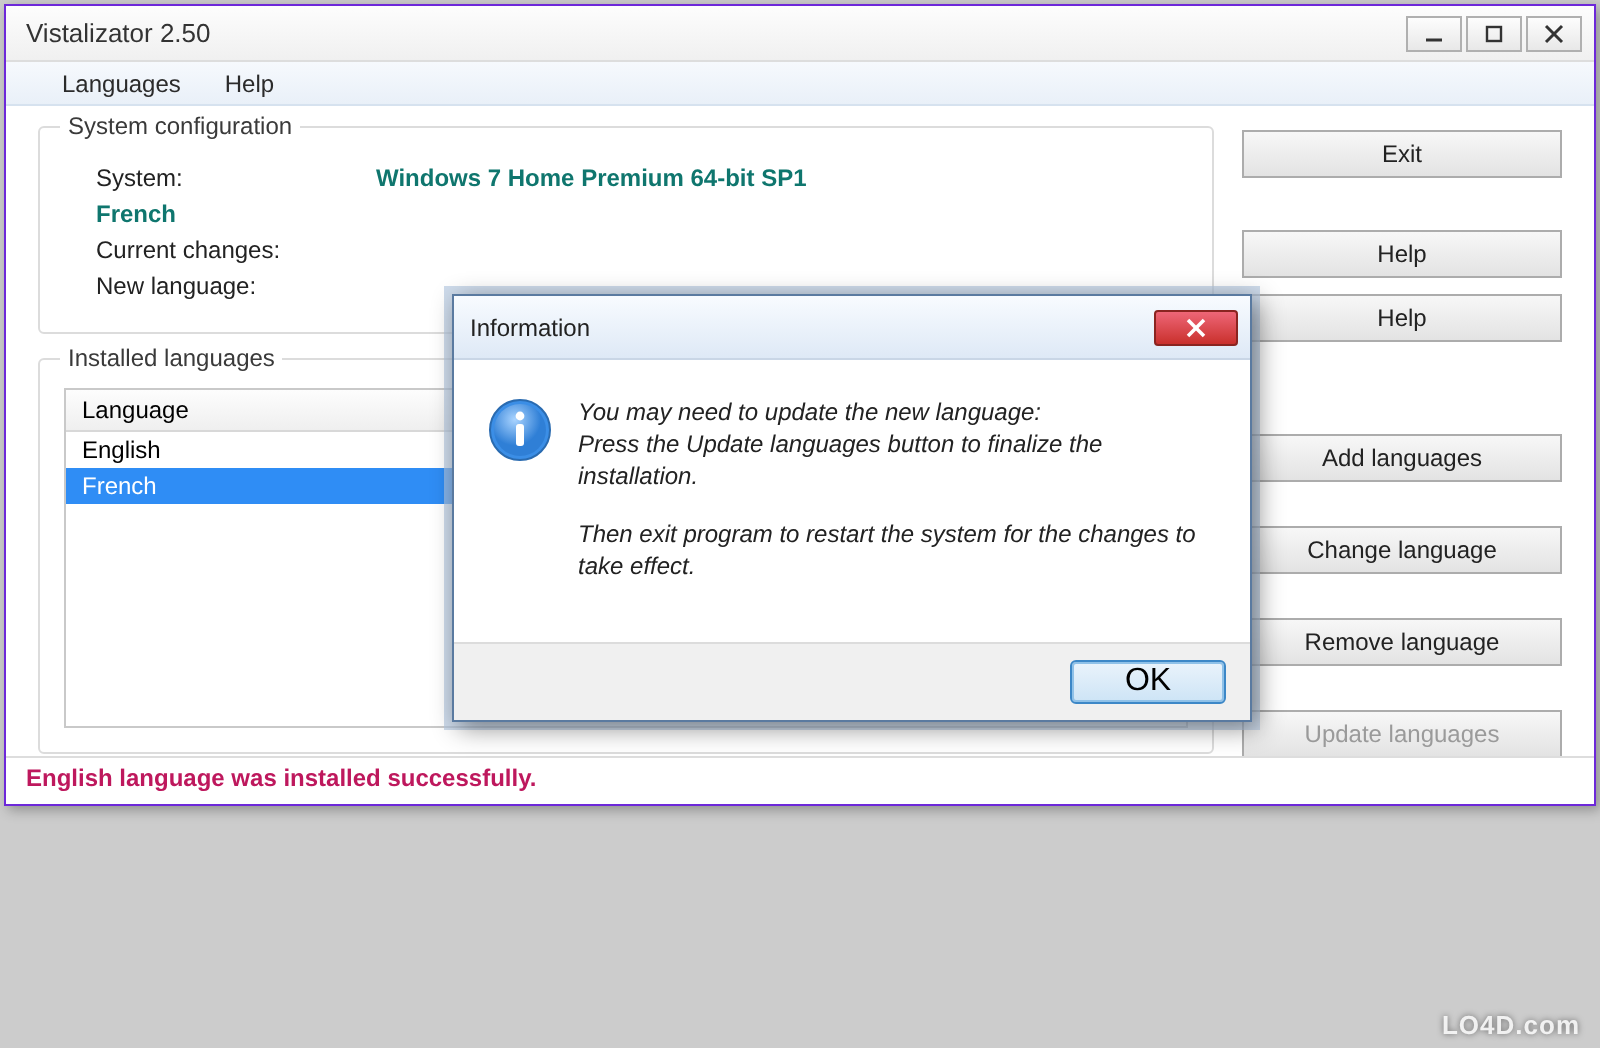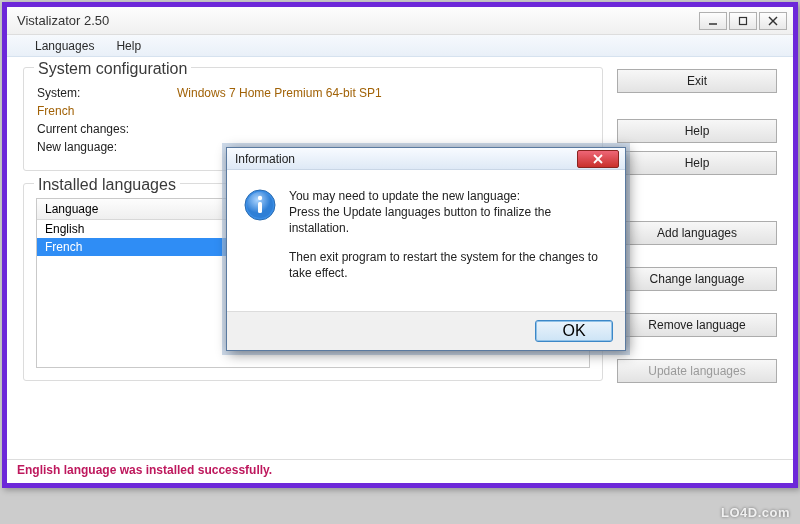--- a/index.html
+++ b/index.html
@@ -1,64 +1,64 @@
 <!DOCTYPE html>
 <html><head>
 <meta charset="utf-8">
 <style>
 * { box-sizing: border-box; margin: 0; padding: 0; }
 body { font-family: "Segoe UI", Tahoma, sans-serif; font-size: 12px; background: #ccc; width: 800px; height: 524px; position: relative; overflow: hidden; }
 
-.window { position: absolute; left: 2px; top: 2px; width: 796px; height: 486px; background: #fff; border: 5px solid #6d28d9; box-shadow: 2px 2px 6px rgba(0,0,0,0.3); }
+.window { position: absolute; left: 2px; top: 2px; width: 796px; height: 401px; background: #fff; border: 1px solid #6d28d9; box-shadow: 2px 2px 6px rgba(0,0,0,0.3); }
 .titlebar { height: 28px; background: linear-gradient(#fdfdfd, #f0f0f0); border-bottom: 1px solid #ddd; display: flex; align-items: center; padding: 0 6px; }
 .titlebar .title { flex: 1; font-size: 13px; color: #333; padding-left: 4px; }
 .titlebar .winbtns { display: flex; gap: 0; }
 .winbtn { width: 28px; height: 18px; border: 1px solid #b0b0b0; background: linear-gradient(#fdfdfd,#e8e8e8); display: flex; align-items: center; justify-content: center; margin-left: 2px; font-size: 11px; cursor: pointer; }
 .winbtn svg { width: 10px; height: 10px; }
 
 .menubar { height: 22px; background: linear-gradient(#f6f9fd, #e9f0f8); border-bottom: 1px solid #d6e2ef; display: flex; align-items: center; padding: 0 24px; gap: 14px; font-size: 12px; color: #2b2b2b; }
 .menuitem { padding: 2px 4px; cursor: default; }
 
 .content { padding: 10px 16px 8px 16px; }
 
 .row { display: flex; gap: 14px; }
 .leftcol { flex: 1; }
 .rightcol { width: 160px; display: flex; flex-direction: column; gap: 8px; padding-top: 2px; }
 
 .groupbox { border: 1px solid #dcdcdc; border-radius: 3px; position: relative; padding: 14px 12px 12px 12px; margin-bottom: 12px; }
-.groupbox > .legend { position: absolute; top: -8px; left: 10px; background: #fff; padding: 0 4px; font-size: 16px; color: #3a3a3a; }
+.groupbox > .legend { position: absolute; top: -8px; left: 10px; background: #fff; padding: 0 4px; font-size: 12px; color: #3a3a3a; }
 
-.fieldrow { display: flex; margin: 4px 1px; }
+.fieldrow { display: flex; margin: 4px 16px; }
 .fieldrow .label { width: 140px; color: #222; }
-.fieldrow .value { font-weight: normal; color: #a16207; }
+.fieldrow .value { font-weight: bold; color: #0f766e; }
 
 .btn { height: 24px; border: 1px solid #acacac; border-radius: 0; background: linear-gradient(#f7f7f7,#e3e3e3); cursor: pointer; font-size: 12px; color: #222; padding: 0 8px; }
 .btn.disabled { color: #9a9a9a; }
 
 .spacer { height: 30px; }
 
 .listbox { border: 1px solid #c9c9c9; background: #fff; height: 170px; overflow: auto; }
 .listhead { background: linear-gradient(#fdfdfd,#efefef); border-bottom: 1px solid #d8d8d8; padding: 3px 8px; font-size: 12px; }
 .listitem { padding: 2px 8px; font-size: 12px; cursor: default; }
 .listitem.selected { background: #2f8df5; color: #fff; }
 
 .statusbar { position: absolute; left: 0; right: 0; bottom: 0; height: 24px; border-top: 1px solid #ddd; padding: 3px 10px; font-size: 12px; font-weight: bold; color: #be185d; background: #fff; }
 
 .watermark { position: absolute; right: 10px; bottom: 4px; font-size: 13px; color: rgba(255,255,255,0.85); text-shadow: 0 0 3px rgba(0,0,0,0.5); font-weight: bold; letter-spacing: 0.5px; pointer-events: none; }
 
 
 .dialog { position: absolute; left: 226px; top: 147px; width: 400px; background: #f4f4f4; border: 1px solid #5a7aa0; box-shadow: 3px 3px 12px rgba(0,0,0,0.45); }
 .dialog-outer { border: 4px solid rgba(180,200,225,0.65); }
-.dialog .dtitle { height: 22px; background: linear-gradient(#f8fbff,#dee9f6); display: flex; align-items: center; padding: 0 6px; border-bottom: 1px solid #c9d6e6; }
+.dialog .dtitle { height: 32px; background: linear-gradient(#f8fbff,#dee9f6); display: flex; align-items: center; padding: 0 6px; border-bottom: 1px solid #c9d6e6; }
 .dialog .dtitle .t { flex: 1; font-size: 12px; color: #222; padding-left: 2px; }
 .dialog .dclose { width: 42px; height: 18px; background: linear-gradient(#e67, #c9302c); border: 1px solid #8a2420; border-radius: 2px; display: flex; align-items: center; justify-content: center; cursor: pointer; }
 .dialog .dclose svg { width: 10px; height: 10px; }
 .dialog .dbody { background: #fff; padding: 18px 18px 18px 16px; display: flex; gap: 12px; }
 .infoicon { width: 34px; height: 34px; flex-shrink: 0; }
-.dialog .dtext { font-size: 12px; color: #222; line-height: 1.35; }
+.dialog .dtext { font-size: 12px; color: #222; line-height: 1.35; font-style: italic; }
 .dialog .dtext p { margin-bottom: 12px; }
 .dialog .dbuttons { background: #f0f0f0; border-top: 1px solid #dcdcdc; padding: 8px 12px; display: flex; justify-content: flex-end; }
 .okbtn { width: 78px; height: 22px; border: 1px solid #3c87c7; border-radius: 3px; background: linear-gradient(#eaf3fb,#cde4f6); cursor: pointer; font-size: 16px; box-shadow: 0 0 0 1px #8fc1e8 inset; }
 </style>
 </head>
 <body>
 
 <div class="window">
   <div class="titlebar">
     <div class="title">Vistalizator 2.50</div>

